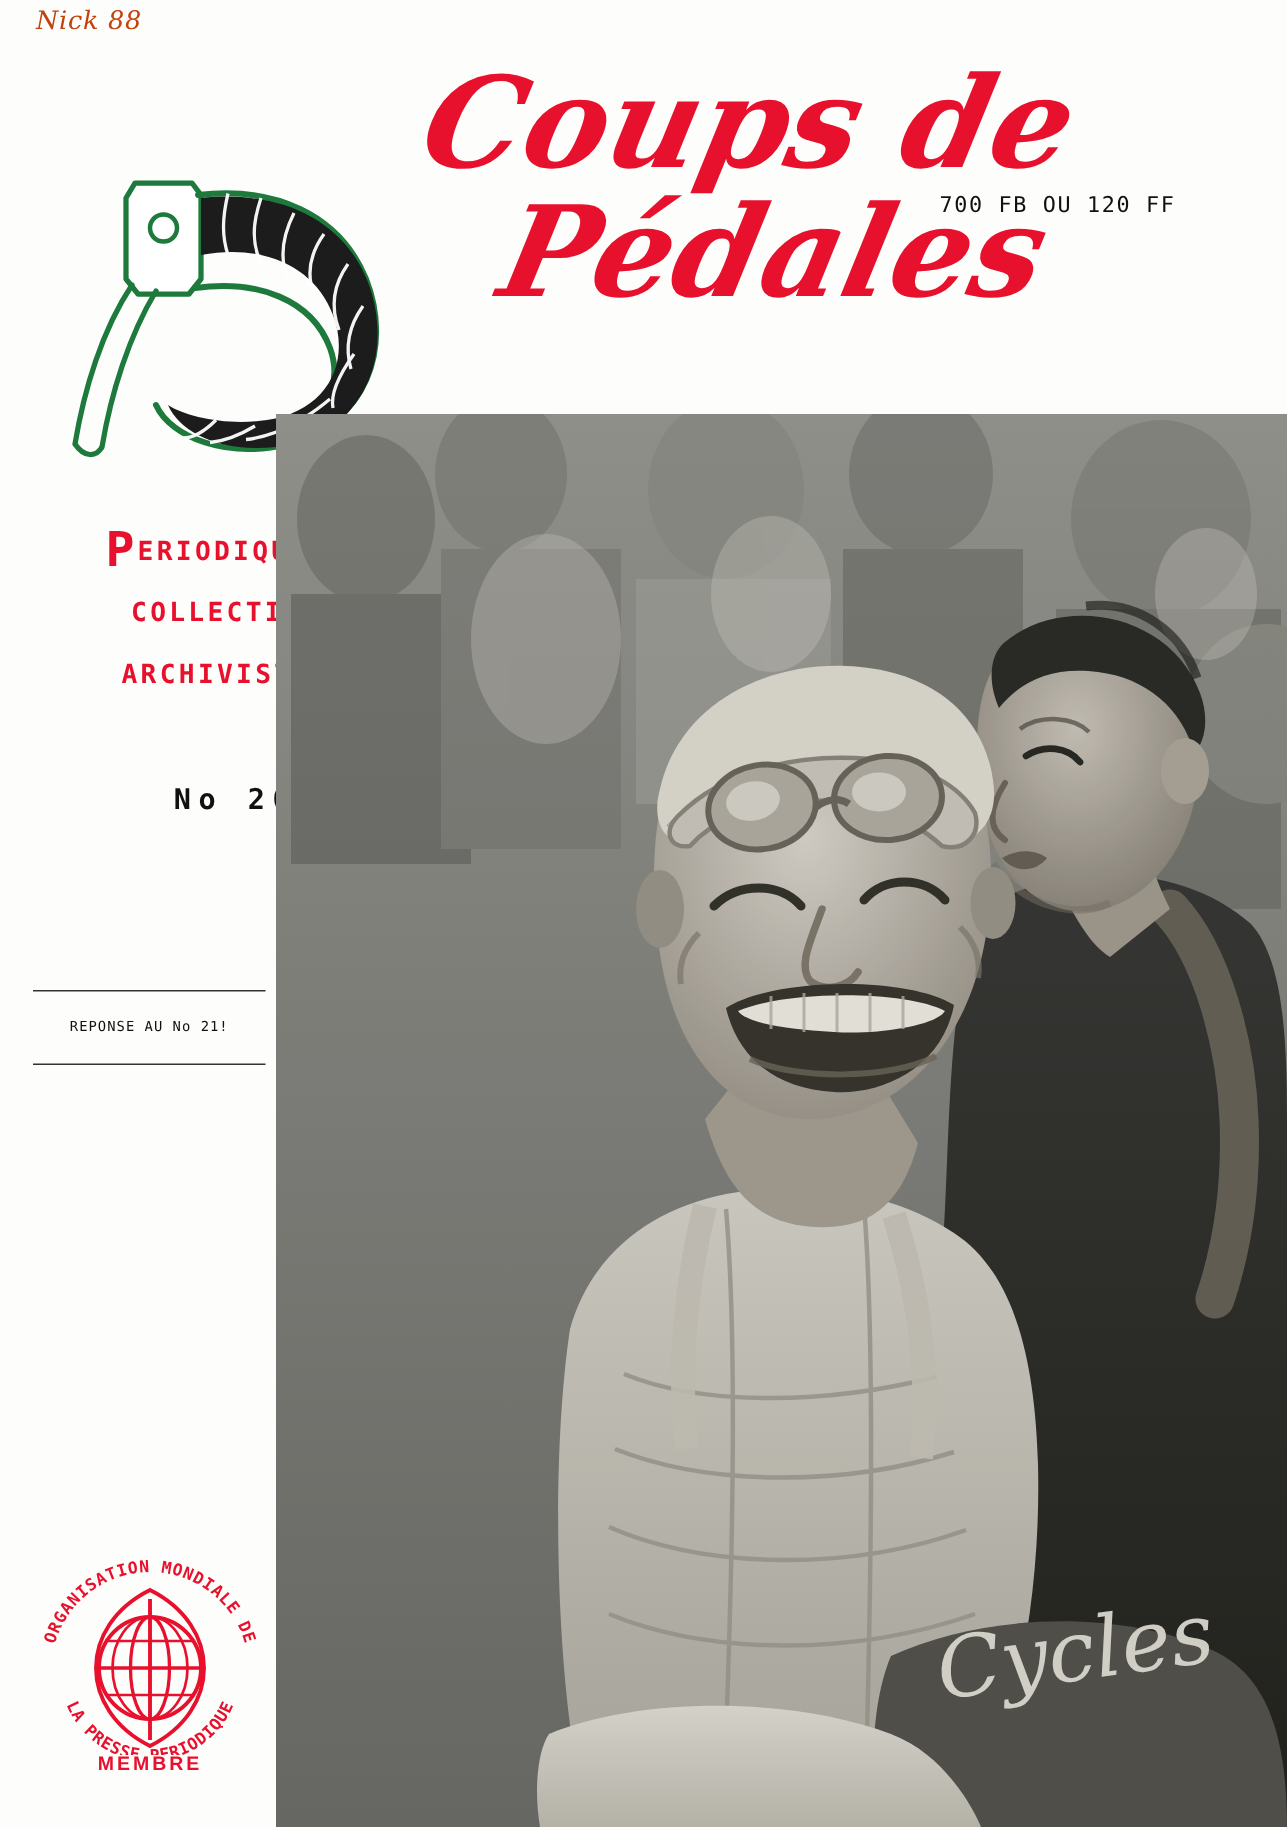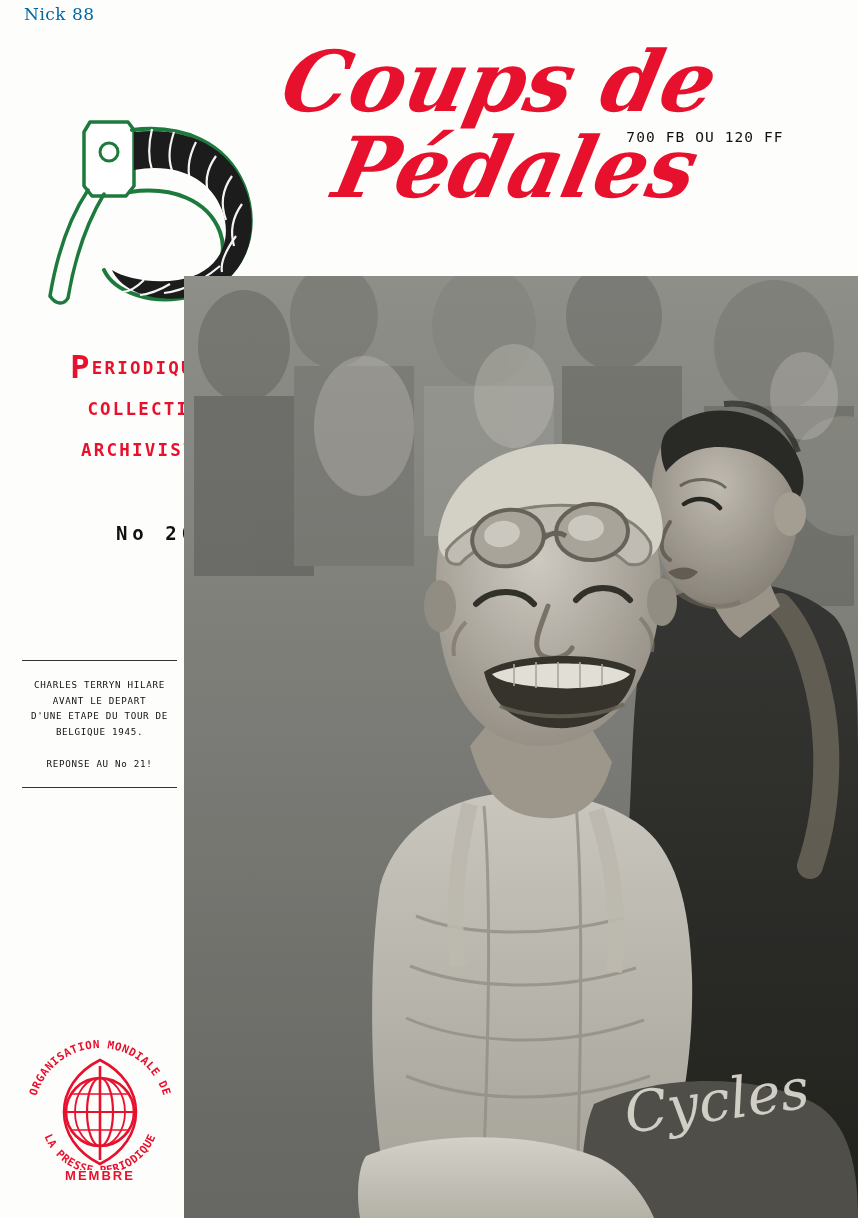--- a/index.html
+++ b/index.html
@@ -17,22 +17,23 @@
     background: #fdfdfb;
     overflow: hidden;
   }
 
   
   .nick-mark {
     position: absolute;
     top: 4px;
     left: 24px;
     font-family: "DejaVu Serif", serif;
+    font-style: italic;
     font-size: 17px;
-    color: #0369a1;
+    color: #c2410c;
     letter-spacing: 0.5px;
   }
 
   
   .masthead {
     position: absolute;
     top: 18px;
     left: 236px;
     width: 470px;
     height: 220px;
@@ -228,26 +229,20 @@
       <span class="dropcap">P</span><span>ERIODIQUE BELGE DES</span>
     </div>
     <div>COLLECTIONNEURS ET</div>
     <div>ARCHIVISTES  DU VELO</div>
   </div>
 
   <div class="issue-no">No  20</div>
 
   <div class="caption">
     <hr>
-    <p>
-      <span>CHARLES TERRYN HILARE</span><br>
-      <span>AVANT LE DEPART</span><br>
-      <span>D'UNE ETAPE DU TOUR DE</span><br>
-      <span>BELGIQUE 1945.</span>
-    </p>
     <p>
       <span>REPONSE AU No 21!</span>
     </p>
     <hr class="bottom">
   </div>
 
   <div class="press-logo">
     <svg width="160" height="130" viewBox="0 0 160 130" xmlns="http://www.w3.org/2000/svg">
       <defs>
         <path id="arcTop" d="M14 74 A 66 66 0 0 1 146 74"></path>

